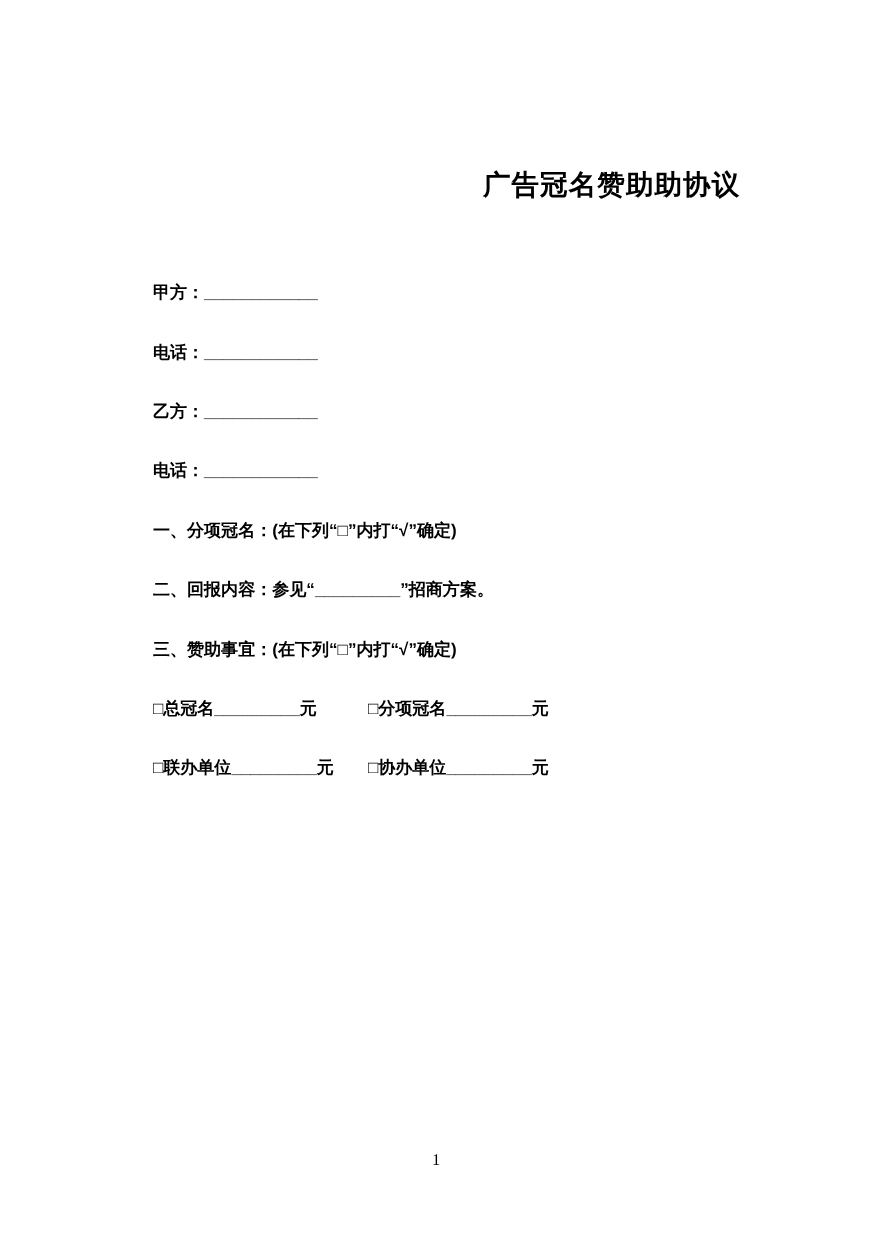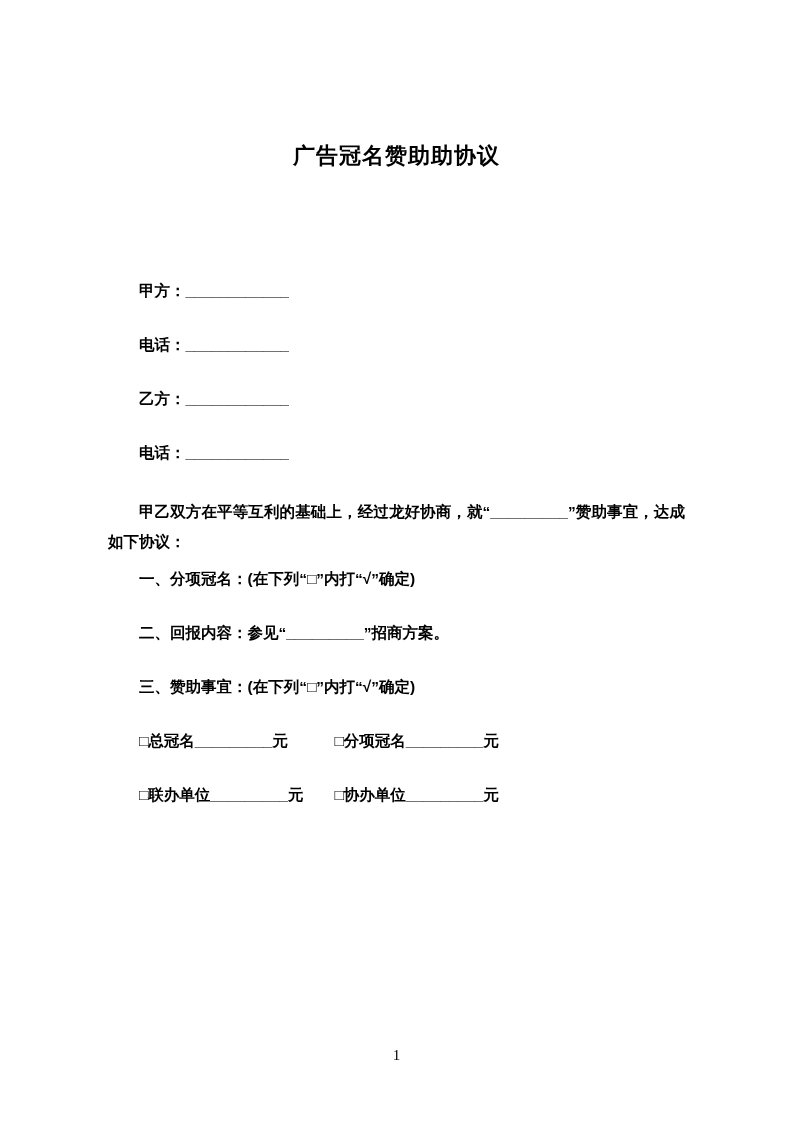--- a/index.html
+++ b/index.html
@@ -16,29 +16,29 @@
     overflow: hidden;
     font-family: "Liberation Sans", "DejaVu Sans", sans-serif;
     color: #000000;
   }
   .content {
     padding: 143px 108px 0 108px;
     font-size: 15.5px;
     font-weight: bold;
   }
   .doc-title {
-    margin: 0;
-    font-size: 22px;
+    margin: 12px;
+    font-size: 25px;
     line-height: 26px;
     font-weight: bold;
-    text-align: center;
+    text-align: right;
     letter-spacing: 1px;
   }
   .fields {
-    margin-top: 112px;
+    margin-top: 76px;
   }
   .line {
     margin: 0 0 34px 0;
     line-height: 20px;
     text-indent: 2em;
     white-space: pre-wrap;
   }
   .intro {
     margin: 0 0 12px 0;
     line-height: 30px;
@@ -67,21 +67,20 @@
 
     <h1 class="doc-title">广告冠名赞助助协议</h1>
 
     <div class="fields">
       <p class="line"><span>甲方：</span><span class="blank">____________</span></p>
       <p class="line"><span>电话：</span><span class="blank">____________</span></p>
       <p class="line"><span>乙方：</span><span class="blank">____________</span></p>
       <p class="line"><span>电话：</span><span class="blank">____________</span></p>
     </div>
 
-    <p class="intro">甲乙双方在平等互利的基础上，经过龙好协商，就“_________”赞助事宜，达成如下协议：</p>
 
     <p class="line">一、分项冠名：(在下列“□”内打“√”确定)</p>
 
     <p class="line">二、回报内容：参见“_________”招商方案。</p>
 
     <p class="line">三、赞助事宜：(在下列“□”内打“√”确定)</p>
     <p class="line">□总冠名_________元　　　□分项冠名_________元</p>
     <p class="line">□联办单位_________元　　□协办单位_________元</p>
 
   </div>

